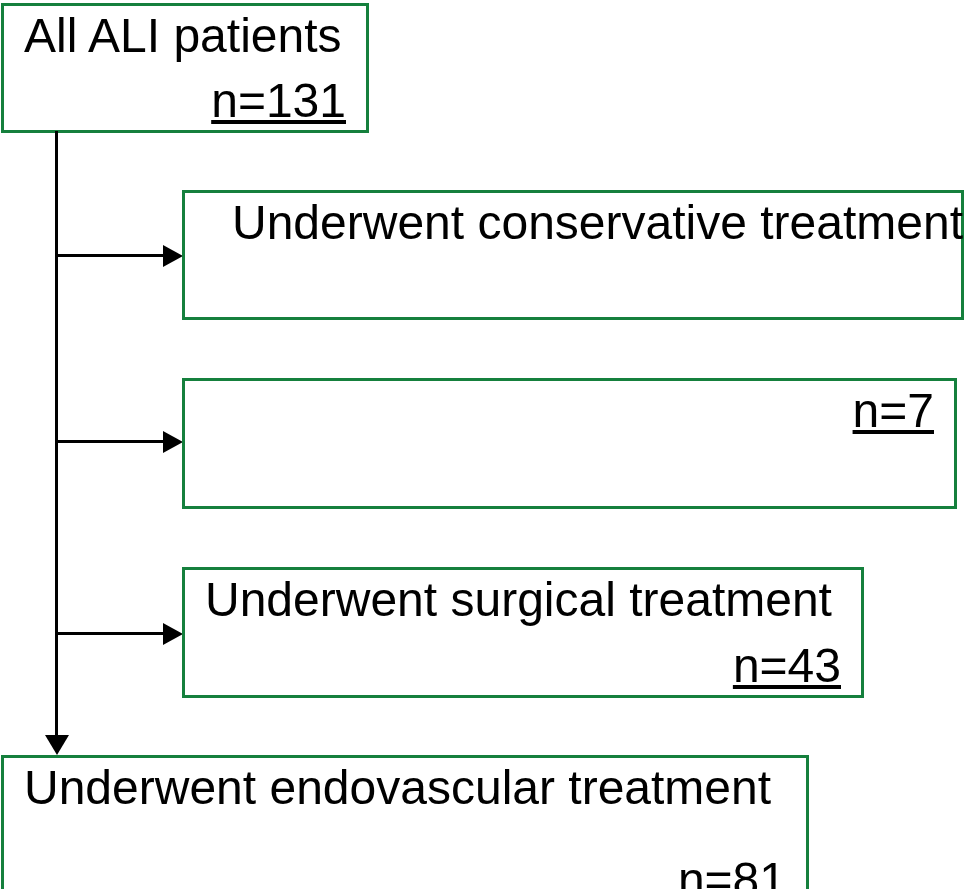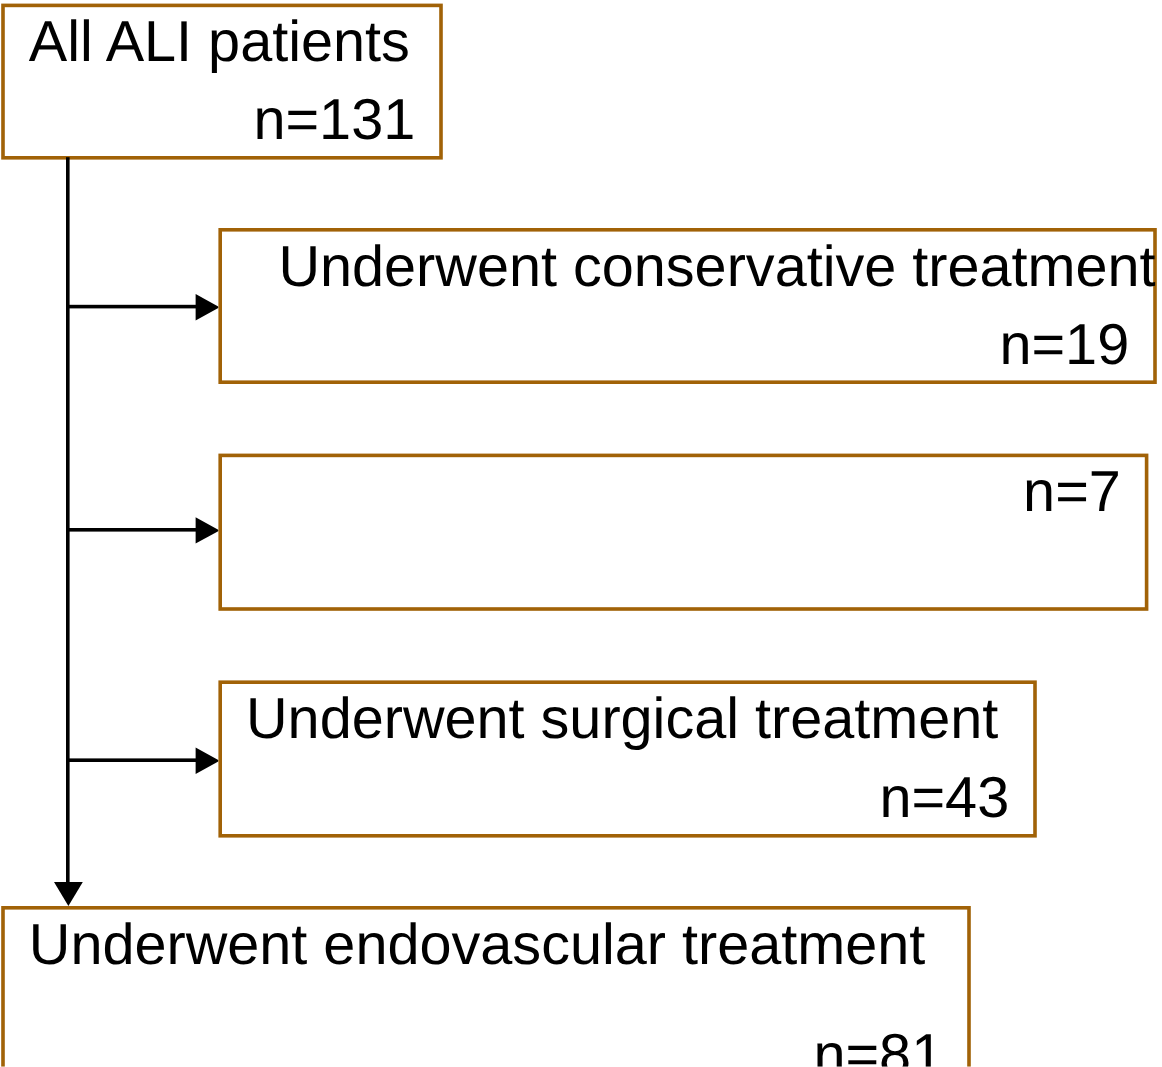--- a/index.html
+++ b/index.html
@@ -12,32 +12,32 @@
     width: 968px;
     height: 889px;
     background: #ffffff;
     font-family: "Liberation Sans", "DejaVu Sans", sans-serif;
     color: #000000;
     overflow: hidden;
   }
   .flow-box {
     position: absolute;
     box-sizing: border-box;
-    border: 3px solid #a16207;
+    border: 3px solid #15803d;
     background: #ffffff;
     padding: 1px 20px;
     display: flex;
     flex-direction: column;
     justify-content: space-between;
     font-size: 48px;
     line-height: 57px;
     white-space: nowrap;
   }
   .flow-box .label { text-align: left; }
-  .flow-box .count { text-align: right; }
+  .flow-box .count { text-align: right; text-decoration: underline; }
 
   .box-root    { left: 1px;   top: 3px;   width: 368px; height: 130px; }
   .box-b1      { left: 182px; top: 190px; width: 782px; height: 130px; padding-left: 47px; }
   .box-b2      { left: 182px; top: 378px; width: 775px; height: 131px; }
   .box-b3      { left: 182px; top: 567px; width: 682px; height: 131px; }
   .box-final   { left: 1px;   top: 755px; width: 808px; height: 157px; }
 
   .vline {
     position: absolute;
     left: 55px;
@@ -96,21 +96,20 @@
   <div class="head-right head-1"></div>
 
   <div class="hline hline-2"></div>
   <div class="head-right head-2"></div>
 
   <div class="hline hline-3"></div>
   <div class="head-right head-3"></div>
 
   <div class="flow-box box-b1">
     <div class="label">Underwent conservative treatment</div>
-    <div class="count">n=19</div>
   </div>
 
   <div class="flow-box box-b2">
     <div class="count">n=7</div>
   </div>
 
   <div class="flow-box box-b3">
     <div class="label">Underwent surgical treatment</div>
     <div class="count">n=43</div>
   </div>

